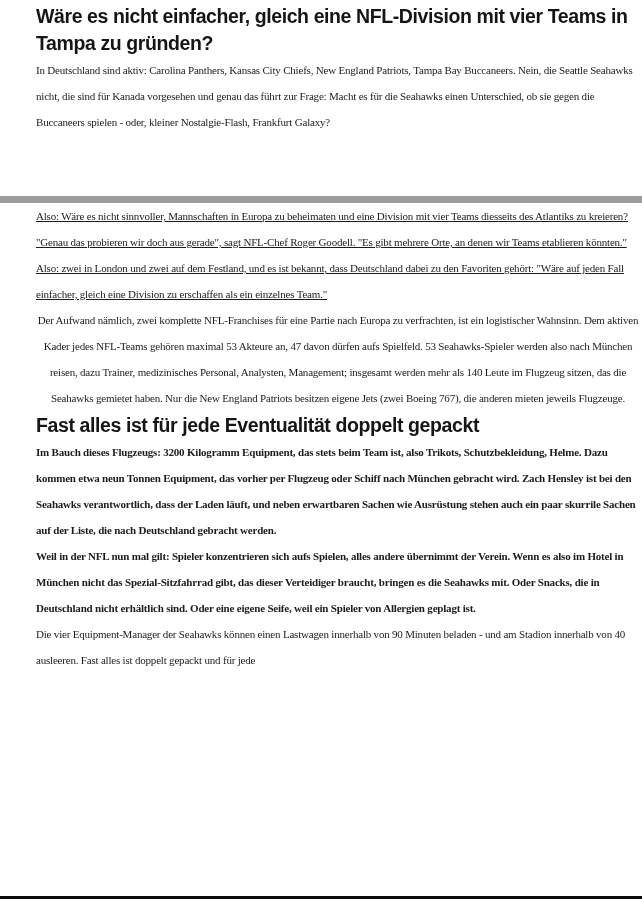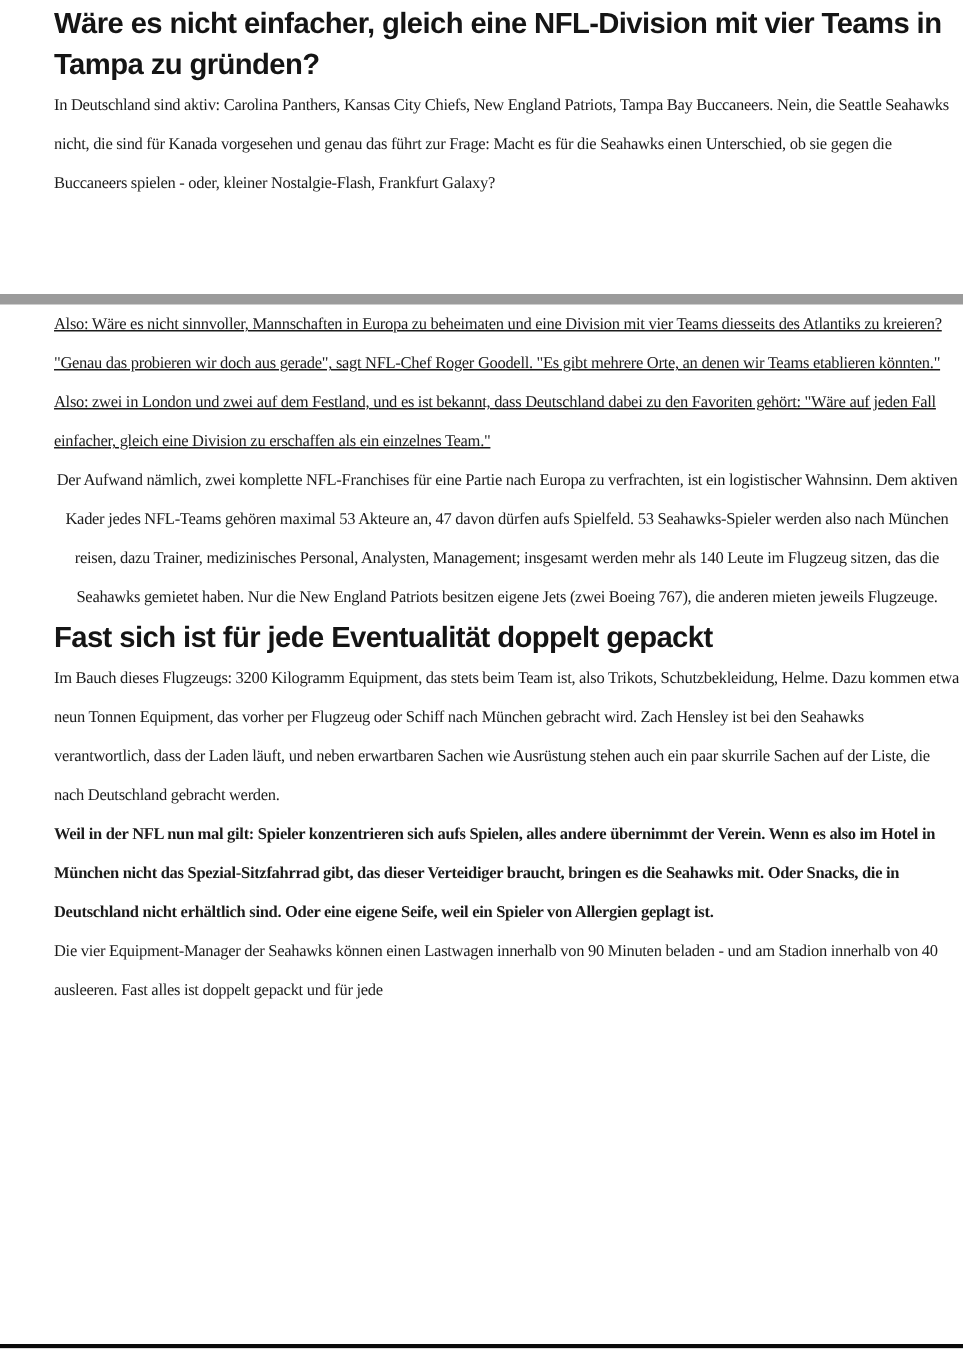--- a/index.html
+++ b/index.html
@@ -56,21 +56,21 @@
     height: 7px;
   }
   .ad-bar {
     width: 100%;
     height: 7px;
     background: var(--ad_bar);
   }
   .p2 { margin-top: 62px; text-decoration: underline; }
   .p3 { margin-top: 3px; text-align: center; }
   h2.subheadline { margin-top: 1px; }
-  .p4 { margin-top: 8px; }
+  .p4 { margin-top: 8px; font-weight: bold; }
   .p5 { margin-top: 4px; font-weight: bold; }
   .p6 { margin-top: 2px; }
   .bottom-bar {
     position: absolute;
     left: 0;
     right: 0;
     bottom: 0;
     height: 3px;
     background: var(--bottom_bar);
   }
@@ -86,21 +86,21 @@
     <p class="body-text p1">In Deutschland sind aktiv: Carolina Panthers, Kansas City Chiefs, New England Patriots, Tampa Bay Buccaneers. Nein, die Seattle Seahawks nicht, die sind für Kanada vorgesehen und genau das führt zur Frage: Macht es für die Seahawks einen Unterschied, ob sie gegen die Buccaneers spielen - oder, kleiner Nostalgie-Flash, Frankfurt Galaxy?</p>
 
     <div class="ad-slot">
       <div class="ad-bar"></div>
     </div>
 
     <p class="body-text p2">Also: Wäre es nicht sinnvoller, Mannschaften in Europa zu beheimaten und eine Division mit vier Teams diesseits des Atlantiks zu kreieren? "Genau das probieren wir doch aus gerade", sagt NFL-Chef Roger Goodell. "Es gibt mehrere Orte, an denen wir Teams etablieren könnten." Also: zwei in London und zwei auf dem Festland, und es ist bekannt, dass Deutschland dabei zu den Favoriten gehört: "Wäre auf jeden Fall einfacher, gleich eine Division zu erschaffen als ein einzelnes Team."</p>
 
     <p class="body-text p3">Der Aufwand nämlich, zwei komplette NFL-Franchises für eine Partie nach Europa zu verfrachten, ist ein logistischer Wahnsinn. Dem aktiven Kader jedes NFL-Teams gehören maximal 53 Akteure an, 47 davon dürfen aufs Spielfeld. 53 Seahawks-Spieler werden also nach München reisen, dazu Trainer, medizinisches Personal, Analysten, Management; insgesamt werden mehr als 140 Leute im Flugzeug sitzen, das die Seahawks gemietet haben. Nur die New England Patriots besitzen eigene Jets (zwei Boeing 767), die anderen mieten jeweils Flugzeuge.</p>
 
-    <h2 class="subheadline">Fast sich ist für jede Eventualität doppelt gepackt</h2>
+    <h2 class="subheadline">Fast alles ist für jede Eventualität doppelt gepackt</h2>
 
     <p class="body-text p4">Im Bauch dieses Flugzeugs: 3200 Kilogramm Equipment, das stets beim Team ist, also Trikots, Schutzbekleidung, Helme. Dazu kommen etwa neun Tonnen Equipment, das vorher per Flugzeug oder Schiff nach München gebracht wird. Zach Hensley ist bei den Seahawks verantwortlich, dass der Laden läuft, und neben erwartbaren Sachen wie Ausrüstung stehen auch ein paar skurrile Sachen auf der Liste, die nach Deutschland gebracht werden.</p>
 
     <p class="body-text p5">Weil in der NFL nun mal gilt: Spieler konzentrieren sich aufs Spielen, alles andere übernimmt der Verein. Wenn es also im Hotel in München nicht das Spezial-Sitzfahrrad gibt, das dieser Verteidiger braucht, bringen es die Seahawks mit. Oder Snacks, die in Deutschland nicht erhältlich sind. Oder eine eigene Seife, weil ein Spieler von Allergien geplagt ist.</p>
 
     <p class="body-text p6">Die vier Equipment-Manager der Seahawks können einen Lastwagen innerhalb von 90 Minuten beladen - und am Stadion innerhalb von 40 ausleeren. Fast alles ist doppelt gepackt und für jede</p>
 
   </div>
 
   <div class="bottom-bar"></div>

